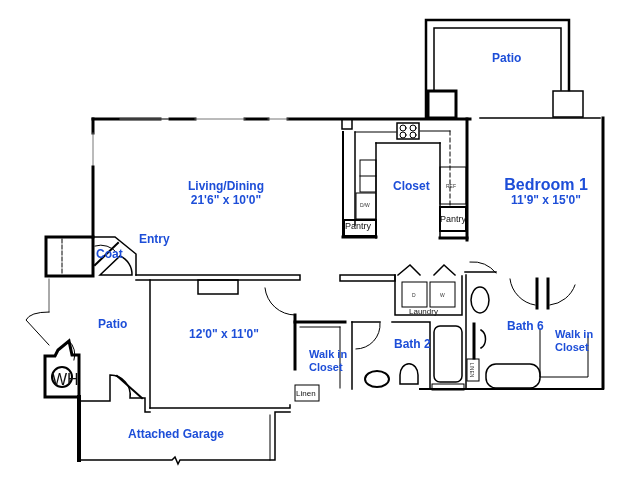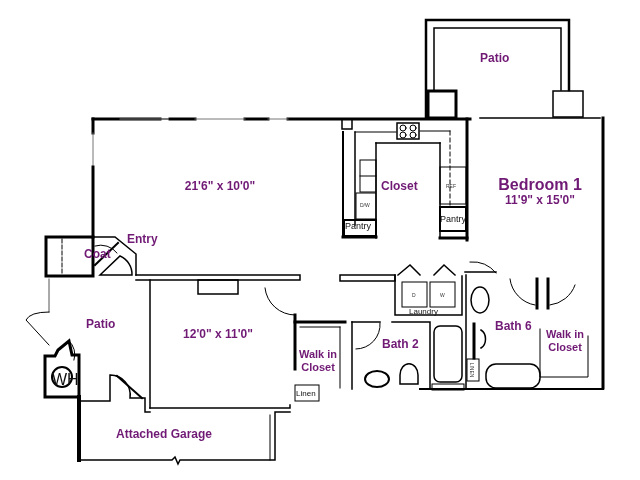--- a/index.html
+++ b/index.html
@@ -1,18 +1,18 @@
 <!DOCTYPE html>
 <html><head>
 <meta charset="utf-8">
 <style>
   html,body{margin:0;padding:0;background:#fff;}
   body{width:640px;height:480px;overflow:hidden;position:relative;font-family:"Liberation Sans",sans-serif;}
   svg{position:absolute;left:0;top:0;}
-  .lbl{position:absolute;font-weight:bold;color:#701a75;text-align:center;line-height:1.15;white-space:nowrap;}
+  .lbl{position:absolute;font-weight:bold;color:#1d4ed8;text-align:center;line-height:1.15;white-space:nowrap;margin-left:12px;}
   .sm{position:absolute;font-size:9px;color:#111;text-align:center;white-space:nowrap;}
   .tiny{position:absolute;font-size:5px;color:#333;text-align:center;white-space:nowrap;}
 </style>
 </head>
 <body>
 
 <svg width="640" height="480" viewBox="0 0 640 480">
   <g fill="none" stroke="#000" stroke-linecap="square">
 
     <path d="M426 118 V20 H569 V90" stroke-width="2.5"></path>
@@ -121,20 +121,21 @@
     <path d="M470 262 A30 30 0 0 1 496 273" stroke-width="1"></path>
     <line x1="465" y1="272" x2="496" y2="272" stroke-width="1.5"></line>
 
     <path d="M540 329 V377 H588 V336" stroke-width="1"></path>
   </g>
 </svg>
 
 <div class="lbl" style="left:480px;top:52px;font-size:12px;">Patio</div>
 
 <div style="position:absolute;left:168px;top:180px;width:104px;text-align:center;">
+  <div class="lbl" style="position:static;font-size:12px;">Living/Dining</div>
   <div class="lbl" style="position:static;font-size:12px;">21'6" x 10'0"</div>
 </div>
 
 <div class="lbl" style="left:381px;top:180px;font-size:12px;">Closet</div>
 
 <div style="position:absolute;left:490px;top:176px;width:100px;text-align:center;">
   <div class="lbl" style="position:static;font-size:16px;">Bedroom 1</div>
   <div class="lbl" style="position:static;font-size:12px;">11'9" x 15'0"</div>
 </div>
 

